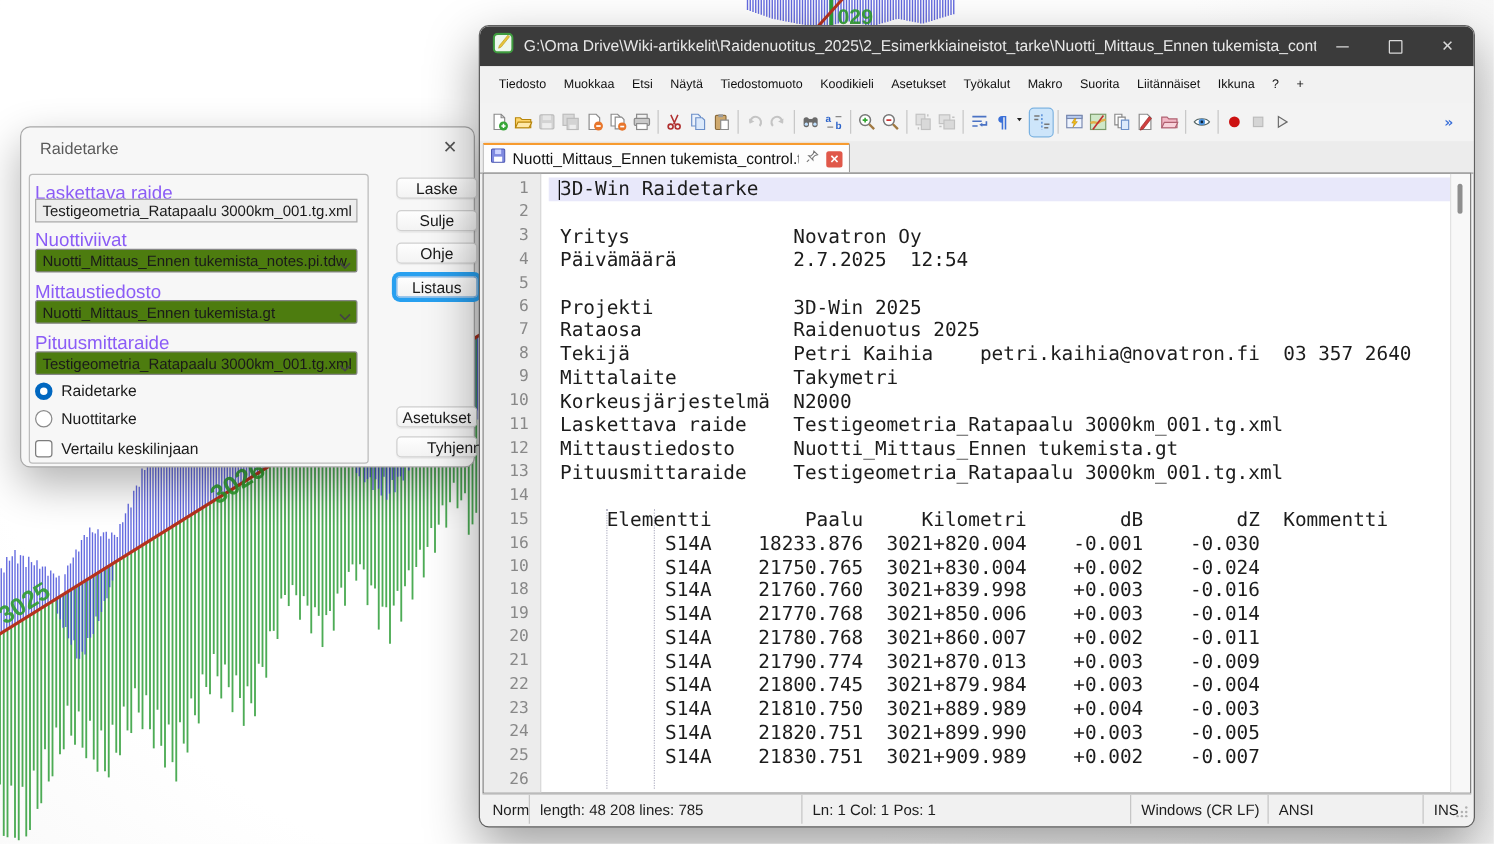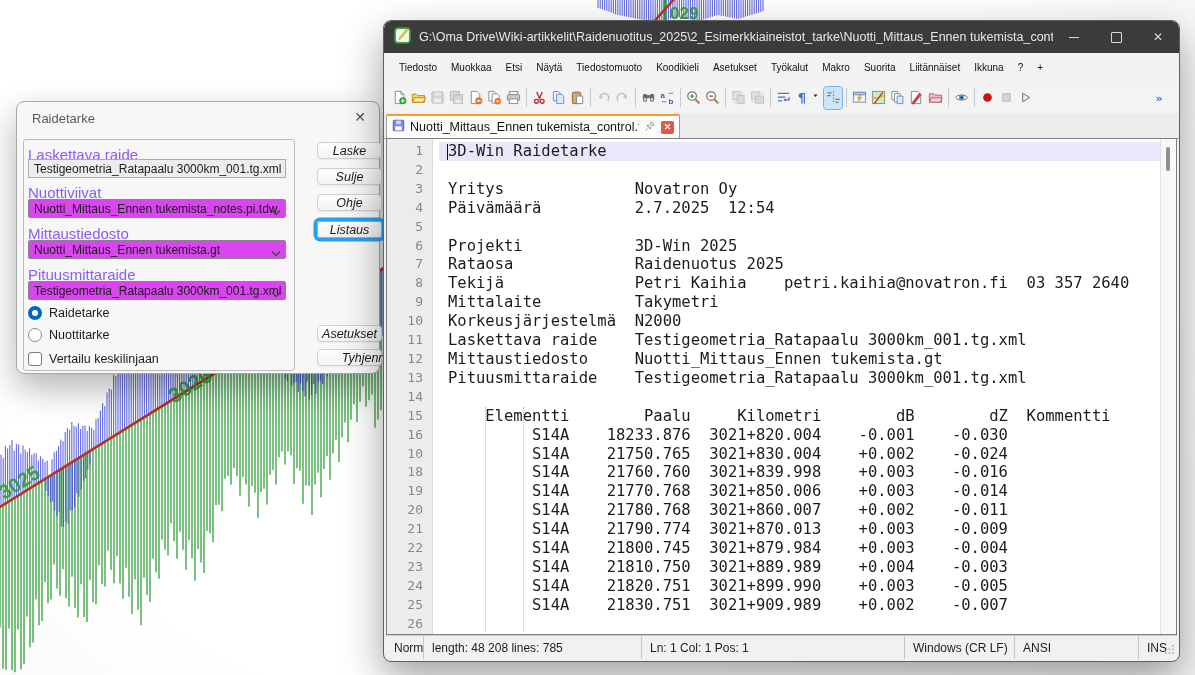--- a/index.html
+++ b/index.html
@@ -21,30 +21,30 @@
     font-size:12.5px;color:#1a1a1a;
   }
   .dlg-title{position:absolute;left:15px;top:9px;color:#5a5a5a;font-size:13px;}
   .dlg-close{position:absolute;right:13px;top:7px;color:#555;font-size:14px;cursor:default;}
   .groupbox{position:absolute;left:6px;top:37px;width:270px;height:230px;
     border:1px solid #bcbcbc;border-radius:3px;background:transparent;}
   .fld-label{position:absolute;left:11px;font-size:15px;color:#8b5cf6;white-space:nowrap;}
   .fld-box{position:absolute;left:11px;width:258px;height:19px;box-sizing:border-box;
     font-size:12px;line-height:17px;padding:1px 4px 0 5px;white-space:nowrap;overflow:hidden;}
   .fld-readonly{background:#ededed;border:1px solid #ababab;}
-  .fld-combo{background:#d946ef;border:1px solid #868686;border-radius:2px;padding-right:20px;}
+  .fld-combo{background:#4d7c0f;border:1px solid #868686;border-radius:2px;padding-right:20px;}
   .combo-chevron{position:absolute;right:4px;top:5px;width:10px;height:8px;}
   .radio-row,.check-row{position:absolute;left:11px;display:flex;align-items:center;gap:7px;height:16px;}
   .radio{width:14px;height:14px;border-radius:50%;box-sizing:border-box;background:#fff;border:1px solid #8a8a8a;}
   .radio.on{border:4.5px solid #0067c0;}
   .checkbox{width:14px;height:14px;border-radius:3px;box-sizing:border-box;background:#fff;border:1px solid #7c7c7c;}
   .dlg-btn{position:absolute;left:300px;width:65px;height:17px;box-sizing:border-box;
     background:linear-gradient(#fefefe,#f3f3f3);border:1px solid #d0d0d0;border-radius:4px;
     font-size:12.5px;display:flex;align-items:center;justify-content:center;color:#1a1a1a;
-    box-shadow:0 1px 1px rgba(0,0,0,.05);font-style:italic;}
+    box-shadow:0 1px 1px rgba(0,0,0,.05);}
   .dlg-btn.hl{border:1px solid #7fb6e8;box-shadow:0 0 0 3.5px #28a0f0;border-radius:3px;}
 
   
   .npp{
     position:absolute;left:383px;top:20px;width:797px;height:642px;z-index:3;
     background:#f1f1f1;border:1px solid #5f5f5f;border-radius:8px;
     box-shadow:0 16px 42px rgba(0,0,0,.38);overflow:hidden;box-sizing:border-box;
   }
   .titlebar{height:32px;background:#3b3b3b;display:flex;align-items:center;border-radius:7px 7px 0 0;}
   .titlebar .app-icon{margin-left:10px;flex:0 0 auto;}

